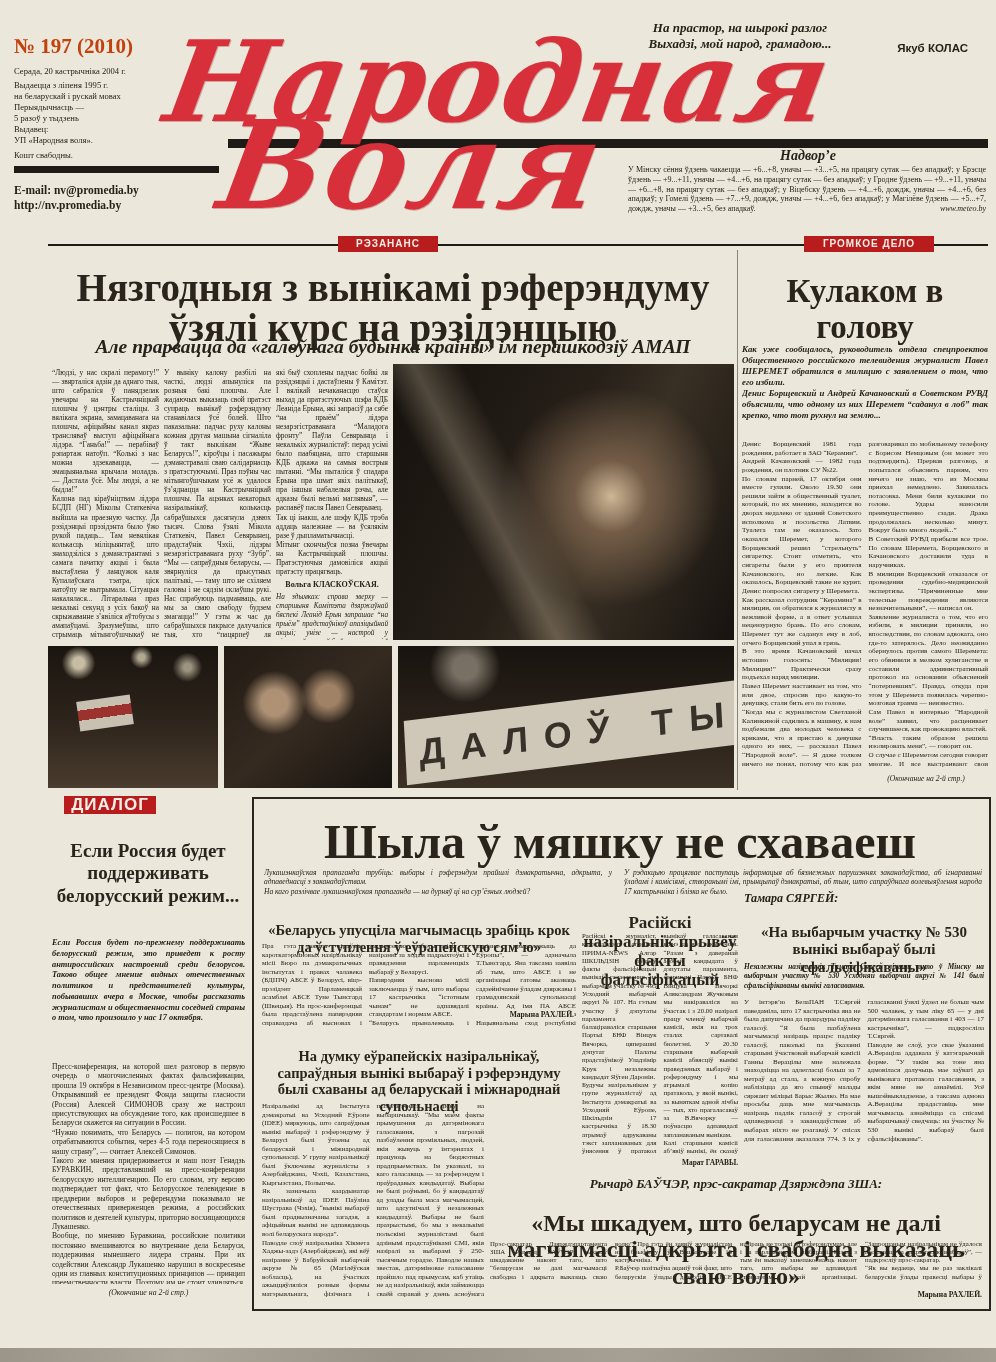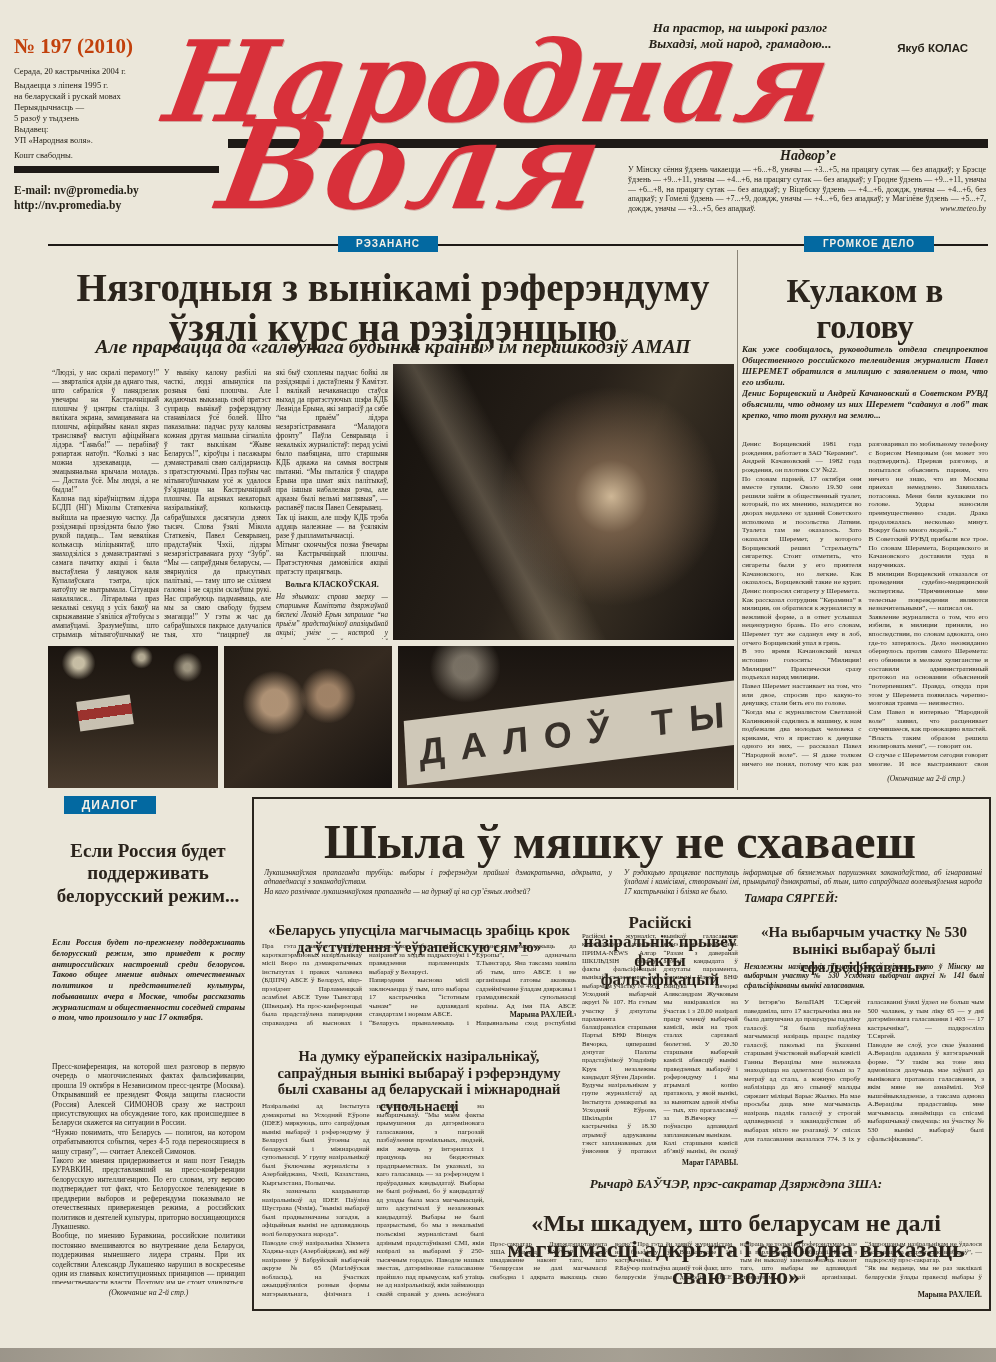--- a/index.html
+++ b/index.html
@@ -8,21 +8,21 @@
   .abs{position:absolute;}
   .pre{white-space:pre-line;}
   .just{text-align:justify;}
   .ctr{text-align:center;}
   .rt{text-align:right;}
   .b{font-weight:bold;}
   .i{font-style:italic;}
   .clip{overflow:hidden;}
   .red{color:#c2410c;}
   .bar{background:#1e1a16;}
-  .label{background:#0369a1;color:#f2efe6;font-family:"Liberation Sans",sans-serif;font-weight:bold;text-align:center;letter-spacing:1px;}
+  .label{background:#b91c1c;color:#f2efe6;font-family:"Liberation Sans",sans-serif;font-weight:bold;text-align:center;letter-spacing:1px;}
   .body-txt{font-size:7.4px;line-height:1.22;}
   .rule{background:#1e1a16;}
   .mast{font-family:"DejaVu Serif","Liberation Serif",serif;font-style:italic;font-weight:bold;color:#d8303a;line-height:1;transform:skewX(-10deg);text-shadow:1px 1px 0 rgba(150,20,28,.3);}
   .cols2{column-count:2;column-gap:7px;}
   .cols3{column-count:3;column-gap:7px;}
   .cols4{column-count:4;column-gap:8px;}
   .photo{background:#241e18;}
   .boxed{border:2px solid #2a251e;}
   .hl{font-family:"Liberation Serif",serif;font-weight:bold;color:#2b241c;margin-top:16px;}
 </style>
@@ -120,21 +120,21 @@
 В Советский РУВД прибыли все трое. По словам Шеремета, Борщевского и Качановского доставили туда в наручниках.
 В милиции Борщевский отказался от проведения судебно-медицинской экспертизы. “Причиненные мне телесные повреждения являются незначительными”, — написал он.
 Заявление журналиста о том, что его избили, в милиции приняли, но впоследствии, по словам адвоката, оно где-то затерялось. Дело неожиданно обернулось против самого Шеремета: его обвинили в мелком хулиганстве и составили административный протокол на основании объяснений “потерпевших”. Правда, откуда при этом у Шеремета появилась черепно-мозговая травма — неизвестно.
 Сам Павел в интервью “Народной воле” заявил, что расценивает случившееся, как провокацию властей.
 “Власть таким образом решила изолировать меня”, — говорит он.
 О случае с Шереметом сегодня говорят многие. И все выстраивают свои версии происшедшего. Например, есть версия, что не так давно Борщевский и Качановский могли проходить по одному из уголовных дел. И в качестве “гарантий” им предложили “бартер”: мол, поучаствуете в “спецзадании” — прикроем дело.
 Проверить данную версию, конечно, сложно. Но можно. Для этого, по словам адвокатов, необходимо “запробовать информацию у уполномоченных органов о том, проходили ли эти лица по какому-либо делу”.
 Некоторые считают, что власть мстит Шеремету за книгу “Случайный президент”, изданную в Москве в соавторстве с экс-главным редактором “Белорусской деловой газеты” Светланой Калинкиной. Накануне референдума и парламентских выборов книгу активно конфисковывали у отдельных кандидатов в Палату представителей как “запрещенную литературу”. А за пару дней до референдума Шеремет вручал книгу российским журналистам, приехавшим в Минск по приглашению белорусских властей.</div>
   <div class="abs ctr i" style="left:864px;top:774px;width:124px;font-size:7.6px;background:#ebe7da;">(Окончание на 2-й стр.)</div>
 
-  <div class="abs label" style="left:64px;top:796px;width:92px;height:18px;font-size:12px;line-height:18px;">ДИАЛОГ</div>
+  <div class="abs label" style="left:64px;top:796px;width:92px;height:18px;font-size:17px;line-height:18px;">ДИАЛОГ</div>
   <div class="abs ctr hl" style="left:50px;top:824px;width:196px;font-size:19px;line-height:1.18;">Если Россия будет поддерживать белорусский режим...</div>
   <div class="abs just b i clip" style="left:52px;top:938px;width:193px;height:118px;font-size:8.4px;line-height:1.28;">Если Россия будет по-прежнему поддерживать белорусский режим, это приведет к росту антироссийских настроений среди белорусов. Таково общее мнение видных отечественных политиков и представителей культуры, побывавших вчера в Москве, чтобы рассказать журналистам и общественности соседней страны о том, что произошло у нас 17 октября.</div>
   <div class="abs just pre clip" style="left:52px;top:1062px;width:193px;height:222px;font-size:7.6px;line-height:1.24;">Пресс-конференция, на которой шел разговор в первую очередь о многочисленных фактах фальсификации, прошла 19 октября в Независимом пресс-центре (Москва). Открывавший ее президент Фонда защиты гласности (Россия) Алексей СИМОНОВ сразу же настроил присутствующих на обсуждение того, как происшедшее в Беларуси скажется на ситуации в России.
 “Нужно понимать, что Беларусь — полигон, на котором отрабатываются события, через 4-5 года переносящиеся в нашу страну”, — считает Алексей Симонов.
 Такого же мнения придерживается и наш поэт Генадзь БУРАВКИН, представлявший на пресс-конференции белорусскую интеллигенцию. По его словам, эту версию подтверждает тот факт, что Белорусское телевидение в преддверии выборов и референдума показывало не отечественных приверженцев режима, а российских политиков и деятелей культуры, приторно восхищающихся Лукашенко.
 Вообще, по мнению Буравкина, российские политики постоянно вмешиваются во внутренние дела Беларуси, поддерживая нынешнего лидера страны. При их содействии Александр Лукашенко нарушил в воскресенье один из главных конституционных принципов — принцип преемственности власти. Поэтому им не стоит удивляться, когда в один прекрасный день будет нарушена и Конституция Российской Федерации.</div>
   <div class="abs ctr i" style="left:52px;top:1288px;width:193px;font-size:7.8px;">(Окончание на 2-й стр.)</div>
 
   <div class="abs boxed" style="left:252px;top:797px;width:735px;height:510px;"></div>
 

